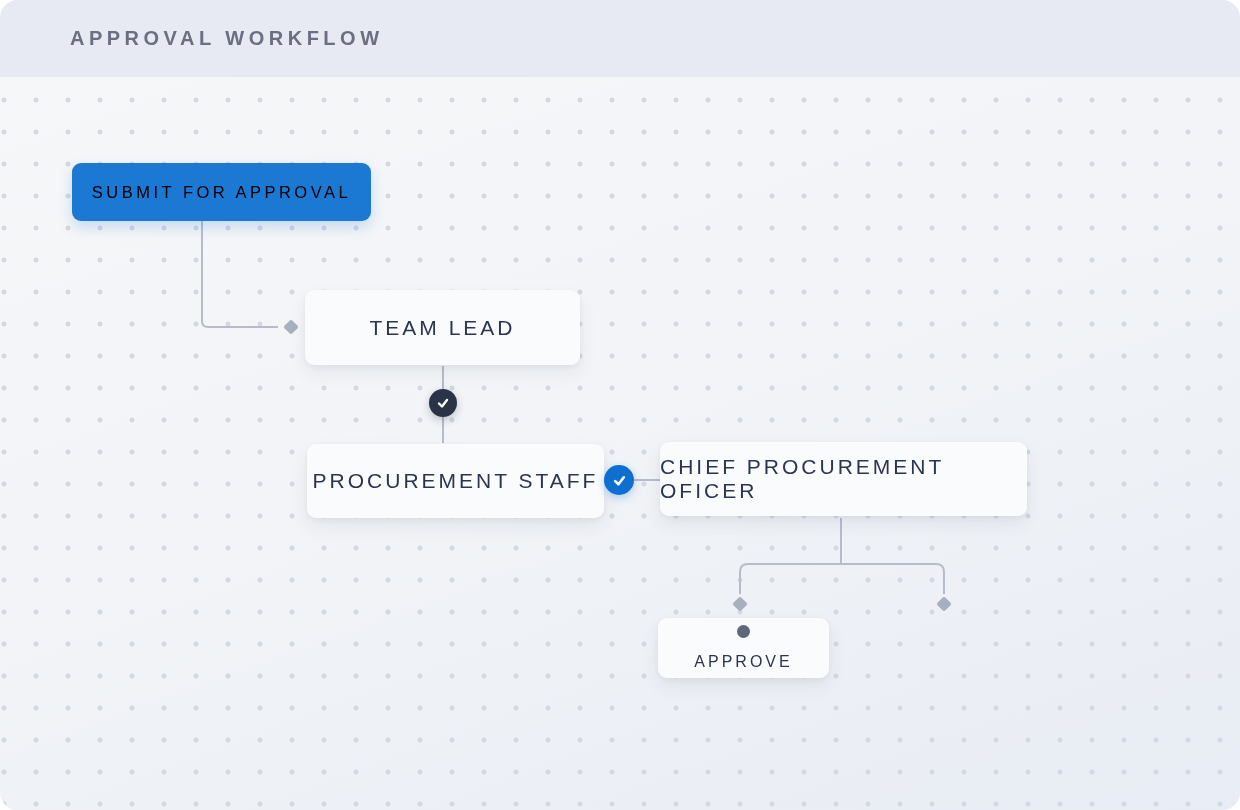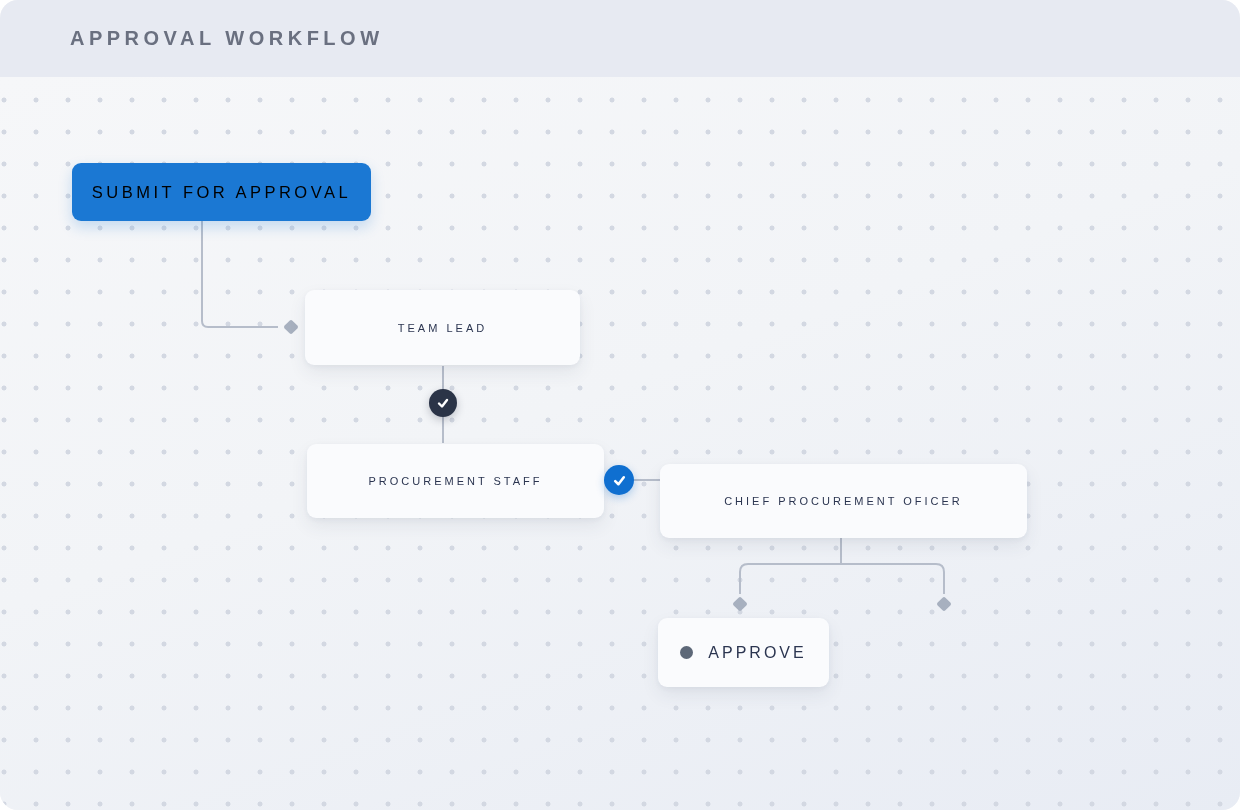--- a/index.html
+++ b/index.html
@@ -19,37 +19,37 @@
     background-size:32px 32px, 100% 100%;
     background-position:-12px 7px, 0 0;
     background-repeat:repeat, no-repeat;}
 
   .edges{position:absolute;left:0;top:0;width:1240px;height:733px;}
 
   
   .node{position:absolute;display:flex;align-items:center;justify-content:center;
     background:#fafbfd;border-radius:9px;
     box-shadow:0 8px 18px rgba(45,62,92,0.08), 0 2px 5px rgba(45,62,92,0.05);
-    color:#2b3550;font-size:11px;font-weight:500;letter-spacing:3px;cursor:pointer;}
+    color:#2b3550;font-size:21px;font-weight:500;letter-spacing:3px;cursor:pointer;}
 
   .start-btn{position:absolute;left:72px;top:86px;width:299px;height:58px;
     display:flex;align-items:center;justify-content:center;
     background:#1b78d3;border:none;border-radius:9px;
     color:#000000;font-size:16.5px;font-weight:500;letter-spacing:3.5px;
     font-family:inherit;cursor:pointer;box-shadow:0 6px 14px rgba(27,120,211,0.22);}
 
   .node-team-lead{left:305px;top:213px;width:275px;height:75px;}
   .node-procurement{left:307px;top:367px;width:297px;height:74px;}
-  .node-cpo{left:660px;top:387px;width:367px;height:74px;}
+  .node-cpo{left:660px;top:365px;width:367px;height:74px;}
 
   .decision{position:absolute;display:flex;align-items:center;justify-content:center;gap:15px;
     background:#fafbfd;border-radius:9px;
     box-shadow:0 8px 18px rgba(45,62,92,0.08), 0 2px 5px rgba(45,62,92,0.05);
     color:#2b3550;font-size:16px;font-weight:500;letter-spacing:3px;cursor:pointer;}
-  .decision-approve{left:658px;top:541px;width:171px;height:69px;}
+  .decision-approve{left:658px;top:541px;width:171px;height:60px;flex-direction:column;}
   .decision-reject{left:855px;top:541px;width:172px;height:70px;}
   .bullet{width:13px;height:13px;border-radius:50%;flex:0 0 auto;}
   .bullet-approve{background:#5d6878;}
   .bullet-reject{background:#8a92a0;}
 
   
   .check-badge{position:absolute;border-radius:50%;display:flex;align-items:center;justify-content:center;}
   .check-dark{left:429px;top:312px;width:28px;height:28px;background:#2b3447;box-shadow:0 3px 8px rgba(30,40,60,0.25);}
   .check-blue{left:604px;top:388px;width:30px;height:30px;background:#0f6fd0;box-shadow:0 3px 8px rgba(15,111,208,0.3);}
   .check-badge svg{display:block;}

